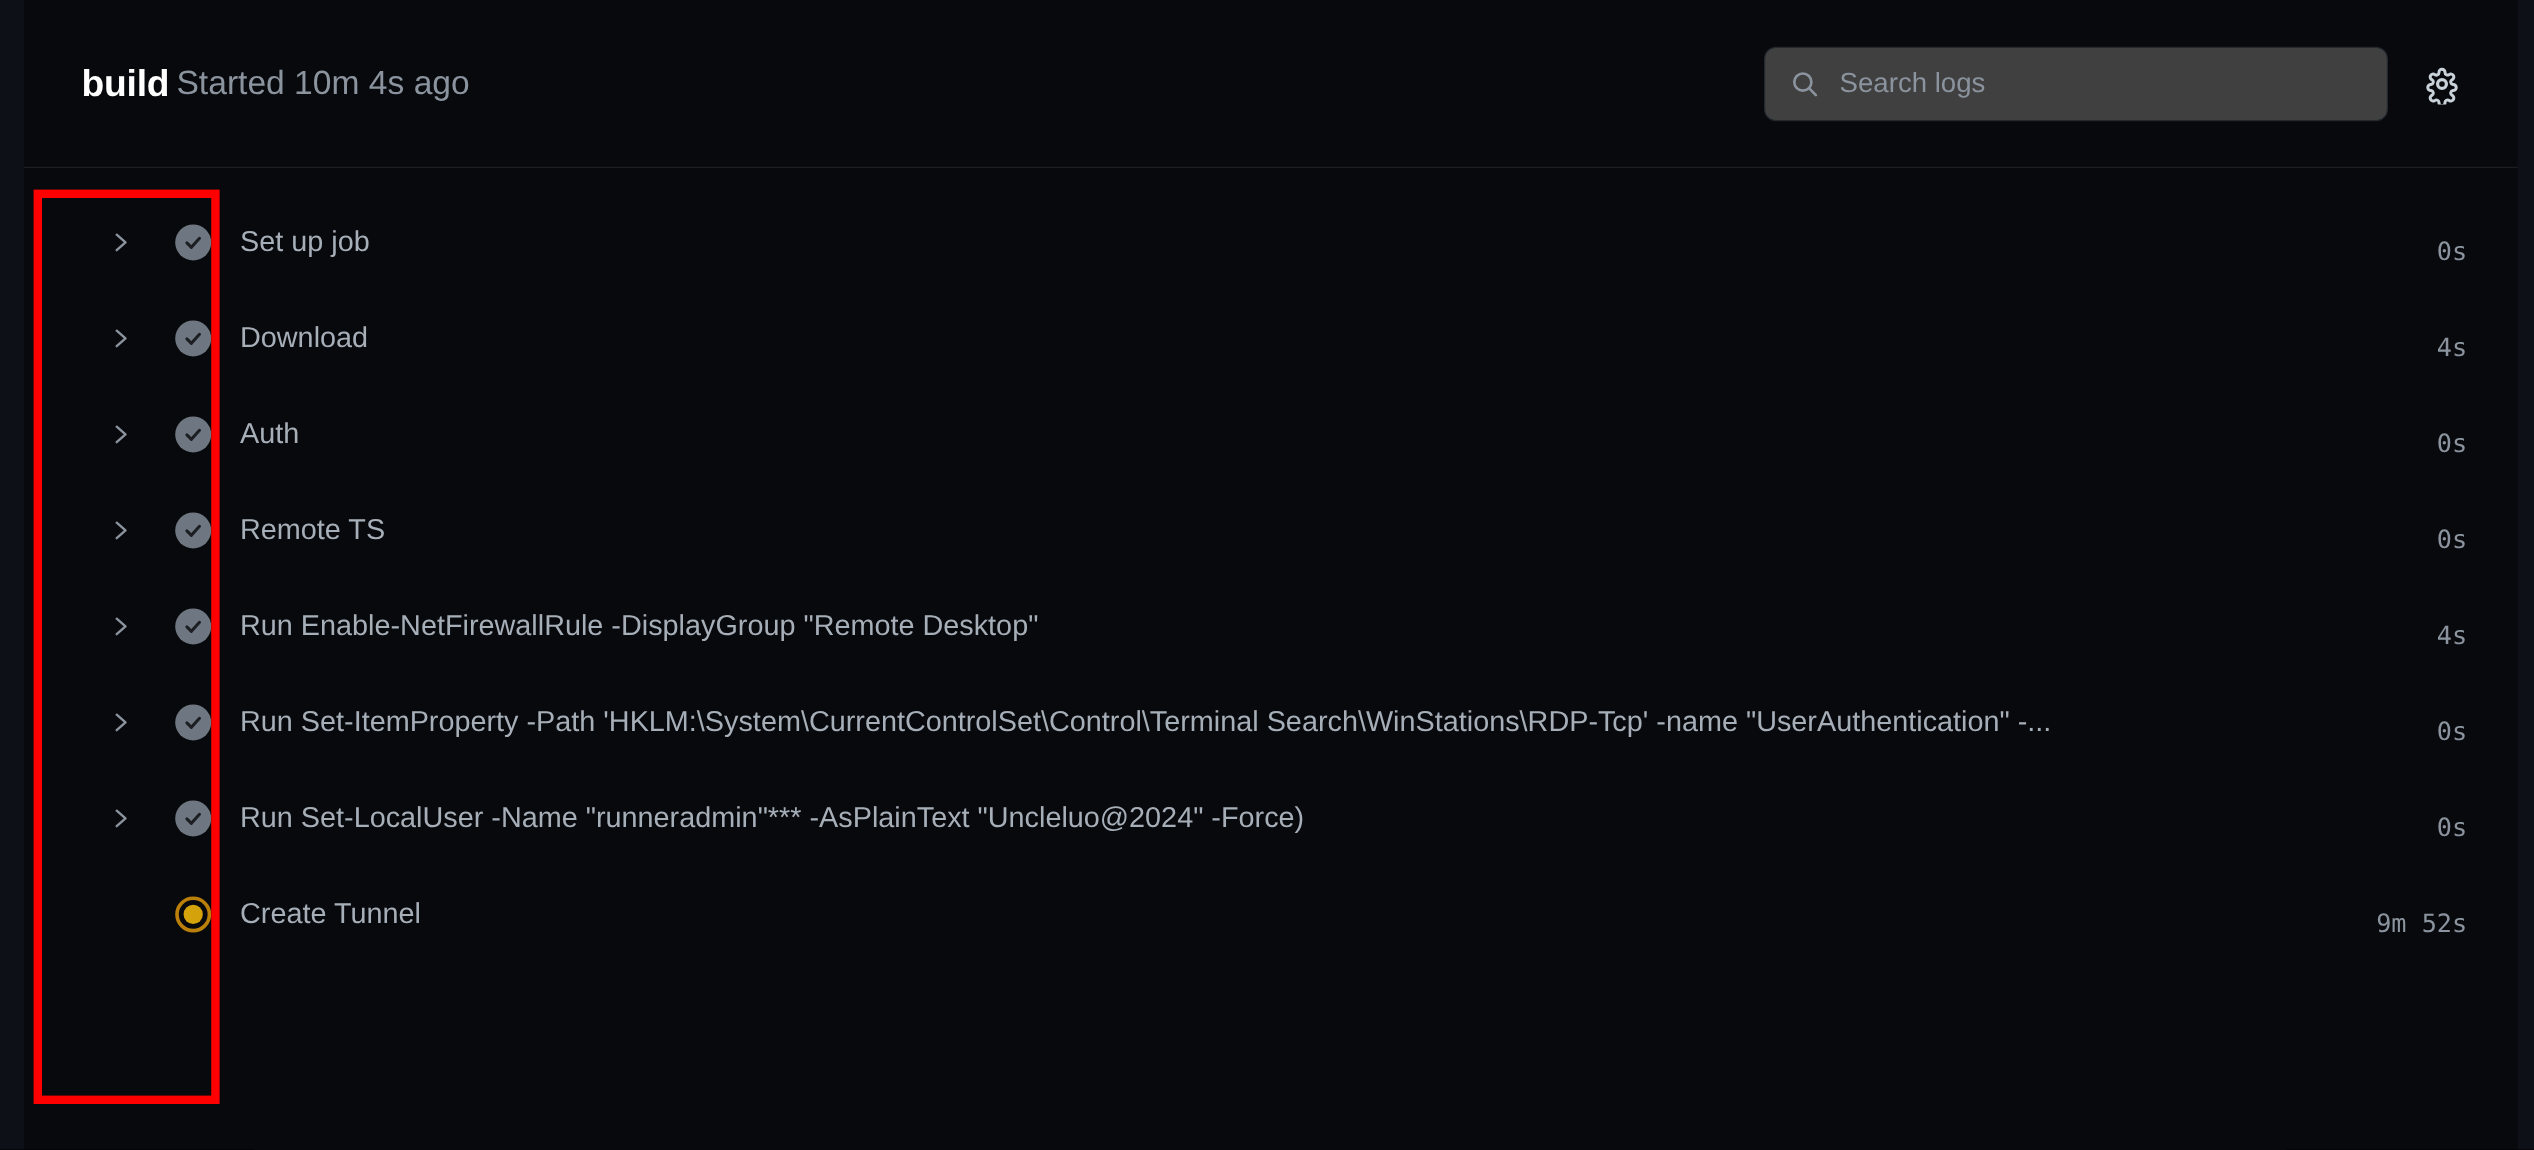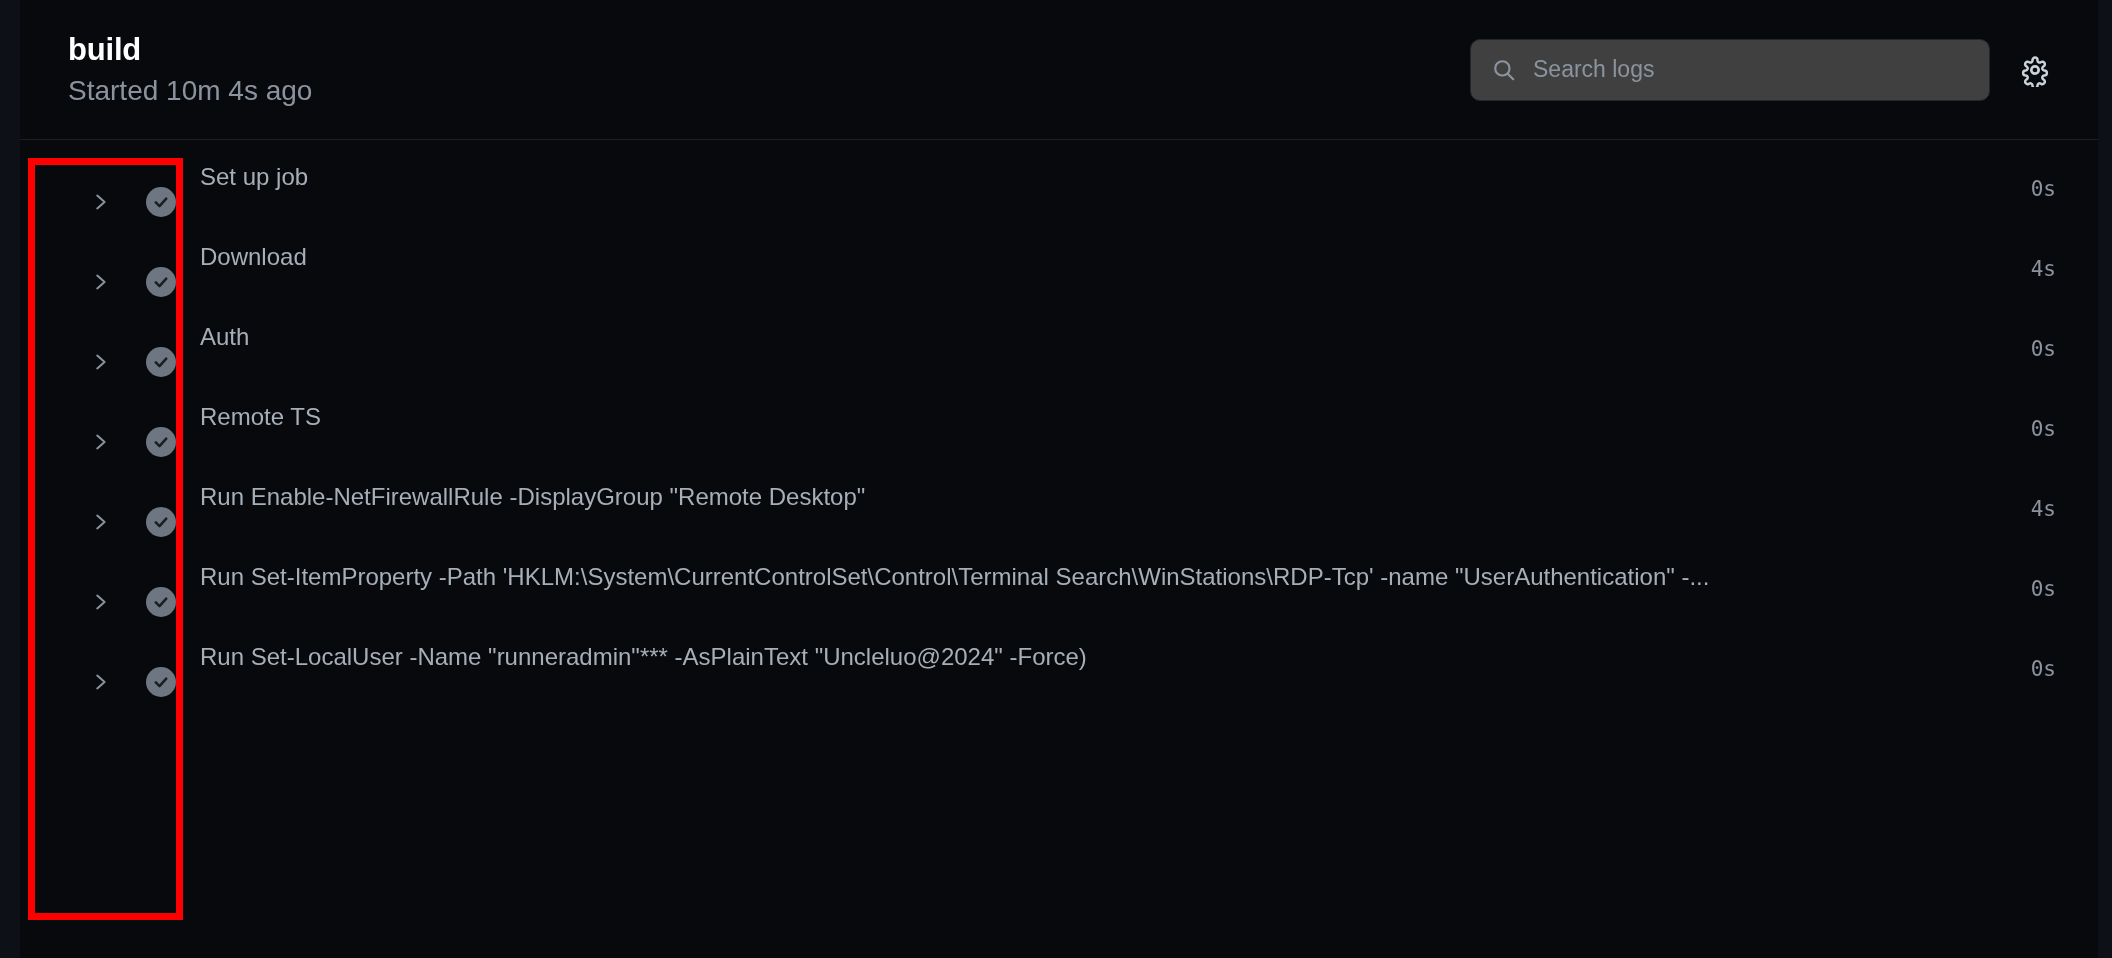--- a/index.html
+++ b/index.html
@@ -55,21 +55,21 @@
     box-sizing: border-box;
     display: flex;
     align-items: center;
     justify-content: space-between;
     padding: 0 32px 0 48px;
     border-bottom: 1px solid #1b1f24;
   }
 
   .header-left {
     display: flex;
-    flex-direction: column;
+    flex-direction: row;
     justify-content: center;
     gap: 6px;
   }
   .job-title {
     font-size: 31px;
     font-weight: bold;
     color: #ffffff;
     letter-spacing: -0.2px;
     line-height: 1.15;
   }
@@ -127,20 +127,21 @@
   }
 
   
   .steps {
     position: relative;
     padding: 22px 0 0 0;
   }
   .step-row {
     position: relative;
     display: flex;
+    align-items: center;
     height: 80px;
     padding: 0 32px 0 0;
     cursor: pointer;
   }
   .chevron-cell {
     flex: 0 0 64px;
     display: flex;
     align-items: center;
     justify-content: center;
     margin-left: 48px;
@@ -382,20 +383,30 @@
           <span class="check-circle">
             <svg class="icon-svg" width="18" height="18" viewBox="0 0 24 24" fill="none" stroke="#1b1f24" stroke-width="3.4" stroke-linecap="round" stroke-linejoin="round">
               <polyline points="5,12.5 10,17.5 19,7.5"></polyline>
             </svg>
           </span>
         </div>
         <div class="step-label">Run Set-LocalUser -Name "runneradmin"*** -AsPlainText "Uncleluo@2024" -Force)</div>
         <div class="step-duration">0s</div>
       </div>
 
+      <div class="step-row">
+        <div class="chevron-cell"></div>
+        <div class="status-cell">
+          <span class="running-icon">
+            <span class="dot"></span>
+          </span>
+        </div>
+        <div class="step-label">Create Tunnel</div>
+        <div class="step-duration">9m 52s</div>
+      </div>
 
     </div>
 
     <div class="annotation-rect"></div>
 
   </div>
 
   <div class="right-edge"></div>
 
 </div>

